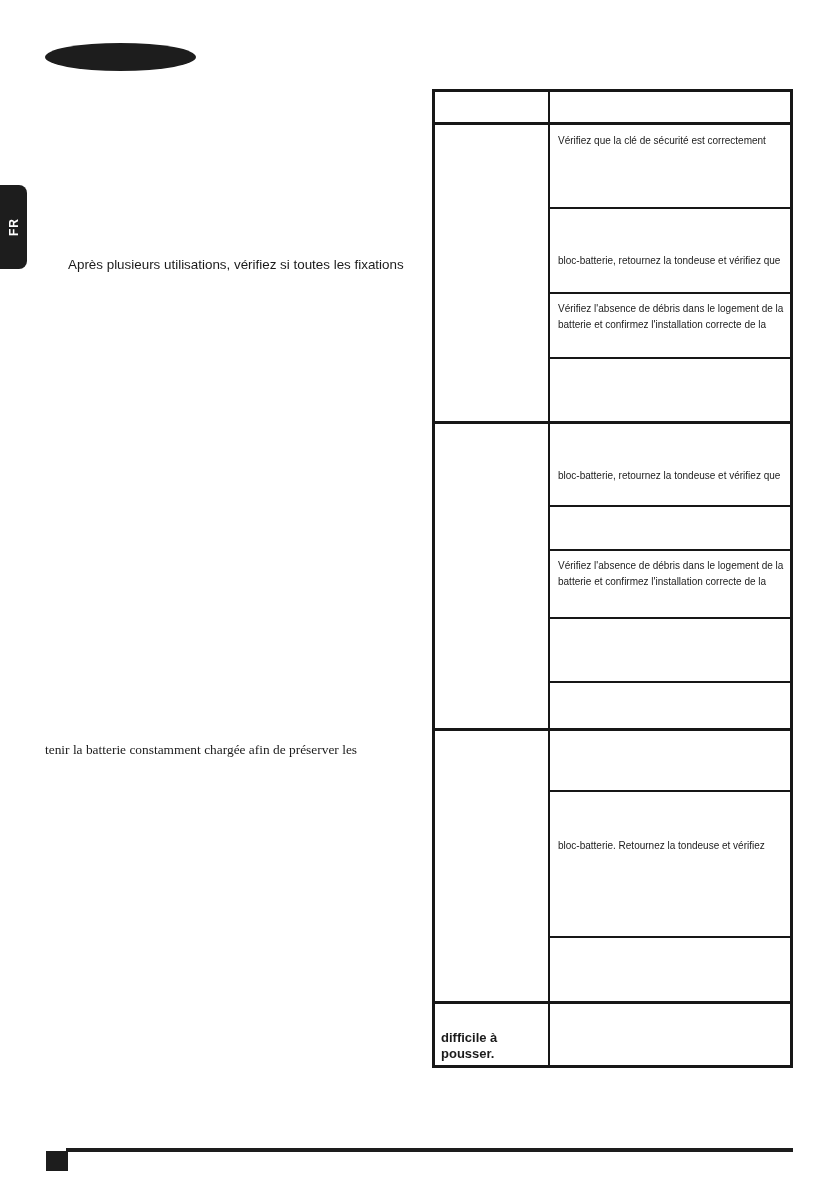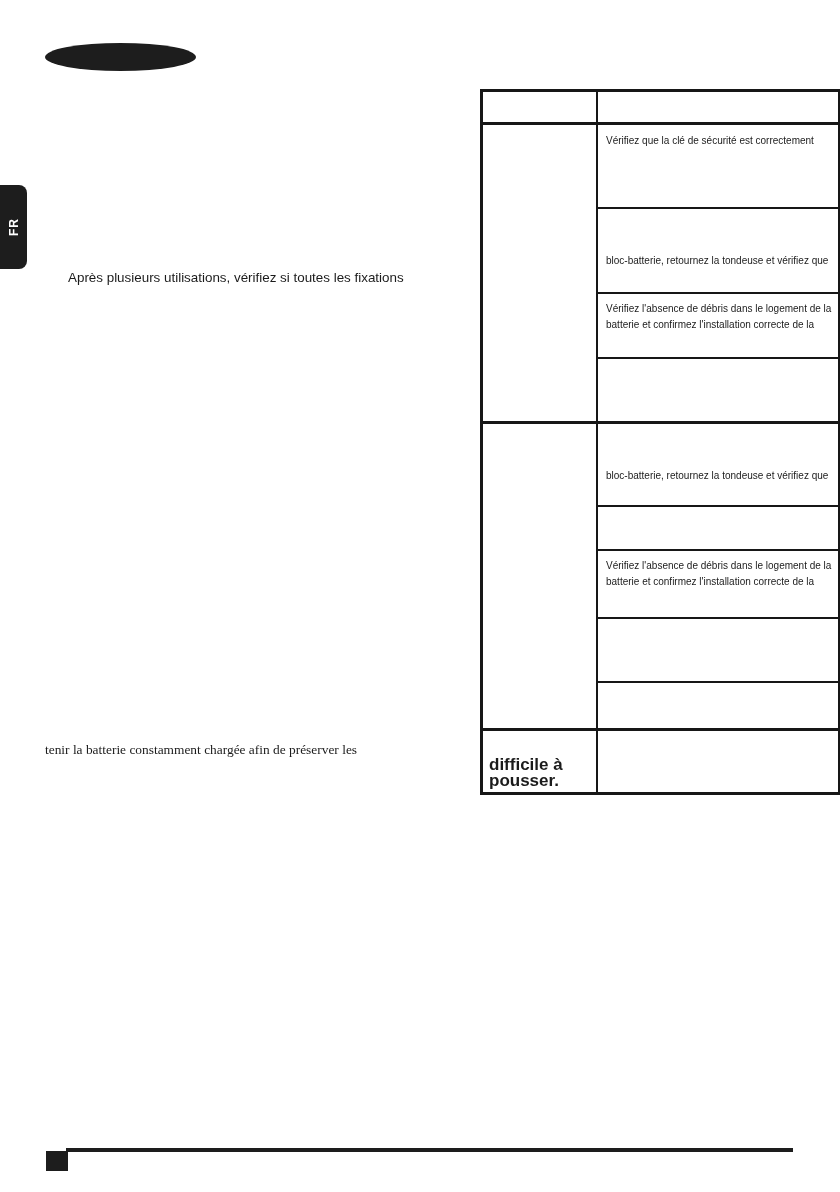--- a/index.html
+++ b/index.html
@@ -29,39 +29,39 @@
   .footer-line{
     position:absolute;left:66px;top:1148px;width:727px;height:4px;background:#1d1d1d;
   }
   .footer-square{
     position:absolute;left:46px;top:1151px;width:22px;height:20px;background:#1d1d1d;
   }
   
   .body-line{
     position:absolute;font-size:13.4px;line-height:15px;white-space:nowrap;color:#1b1b1b;
   }
-  .l1{left:68px;top:270px;}
+  .l1{left:68px;top:257px;}
   .l2{left:45px;top:742px;font-family:Liberation Serif, serif;}
   
   .tbl{
     position:absolute;left:432px;top:89px;width:361px;
     box-sizing:border-box;border:3px solid #171717;
-    font-size:10px;line-height:16px;color:#1b1b1b;margin-left:48px;
+    font-size:10px;line-height:16px;color:#1b1b1b;
   }
   .trow{display:flex;border-top:3px solid #171717;}
   .hrow{display:flex;height:30px;}
   .cl{
     width:115px;box-sizing:border-box;border-right:2px solid #171717;
     padding:0 4px 0 6px;flex-shrink:0;
   }
   .cr{flex:1;display:flex;flex-direction:column;}
   .sub{box-sizing:border-box;border-top:2px solid #171717;padding-left:8px;padding-right:4px;}
   .sub.first{border-top:none;}
   .ln{white-space:nowrap;}
-  .problem{font-weight:bold;font-size:17px;}
+  .problem{font-weight:bold;font-size:13px;}
   
   .g1s1{height:82px;padding-top:8px;}
   .g1s2{height:85px;padding-top:44px;}
   .g1s3{height:65px;padding-top:7px;}
   .g1s4{height:64px;}
   
   .g2s1{height:81px;padding-top:44px;}
   .g2s2{height:44px;}
   .g2s3{height:68px;padding-top:7px;}
   .g2s4{height:64px;}
@@ -122,20 +122,30 @@
         <div class="sub g2s2"></div>
         <div class="sub g2s3">
           <div class="ln">Vérifiez l'absence de débris dans le logement de la</div>
           <div class="ln">batterie et confirmez l'installation correcte de la</div>
         </div>
         <div class="sub g2s4"></div>
         <div class="sub g2s5"></div>
       </div>
     </div>
 
+    <div class="trow">
+      <div class="cl problem"></div>
+      <div class="cr">
+        <div class="sub first g3s1"></div>
+        <div class="sub g3s2">
+          <div class="ln">bloc-batterie. Retournez la tondeuse et vérifiez</div>
+        </div>
+        <div class="sub g3s3"></div>
+      </div>
+    </div>
 
     <div class="trow r4">
       <div class="cl problem">difficile à pousser.</div>
     </div>
 
   </div>
 
   <div class="footer-line"></div>
   <div class="footer-square"></div>
 

